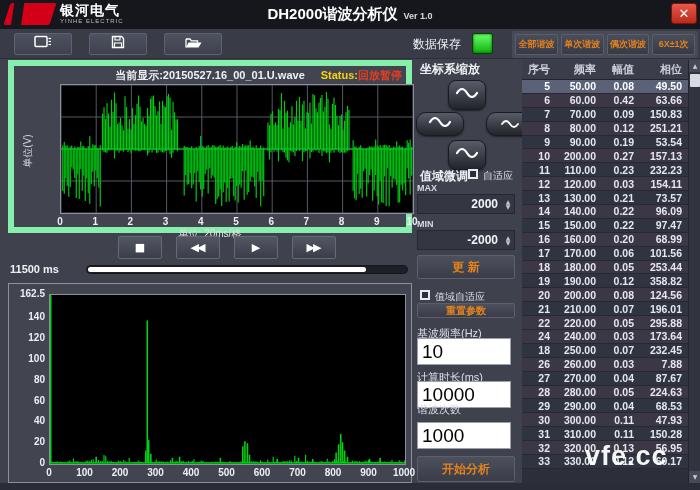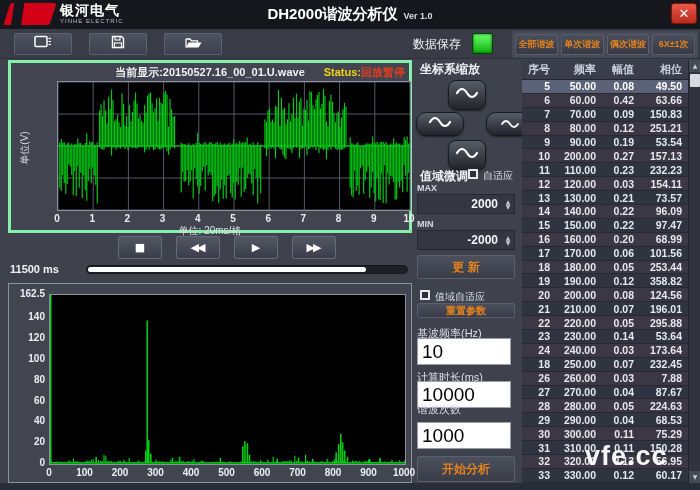--- a/index.html
+++ b/index.html
@@ -20,21 +20,21 @@
 
   
   .toolbar { left:0; top:29px; width:700px; height:30px; background:#393c47; border-bottom:1px solid #2e3039; }
   .tool-btn { top:33px; width:58px; height:22px; background:linear-gradient(#4e5260,#3e414d); border:1px solid #5d6170; border-radius:2px; display:flex; align-items:center; justify-content:center; cursor:pointer; }
   .save-label { left:413px; top:36px; font-size:12px; color:#f2f3f7; }
   .save-ind { left:472px; top:33px; width:21px; height:21px; background:linear-gradient(#6bff6b,#0db10d); border:1px solid #0a3f0a; border-radius:2px; box-shadow:inset 0 0 3px #035703; }
   .filter-group { left:512px; top:31px; width:186px; height:27px; background:#474b58; border-radius:2px; display:flex; align-items:center; gap:3px; padding:0 3px; }
   .filter-btn { height:21px; flex:1; background:linear-gradient(#4a4e5b,#373a45); border:1px solid #5a5e6c; border-radius:2px; color:#e5821c; font-size:9px; font-weight:bold; display:flex; align-items:center; justify-content:center; white-space:nowrap; cursor:pointer; }
 
   
-  .wave-panel { left:8px; top:60px; width:404px; height:173px; background:#42454f; border:3px solid #86efac; }
+  .wave-panel { left:8px; top:60px; width:404px; height:173px; background:#42454f; border:6px solid #86efac; }
   .wave-header { left:0; top:2px; width:100%; height:14px; }
   .wave-title { left:0; right:0; top:0; text-align:center; font-size:11px; color:#f0f1f5; font-weight:bold; }
   .wave-status { right:4px; top:0; font-size:11px; font-weight:bold; }
   .wave-status .sl { color:#f5d312; }
   .wave-status .sv { color:#e83c20; }
   .y-unit { left:-6px; top:78px; font-size:10px; color:#d8dae2; transform:rotate(-90deg); transform-origin:center; width:40px; text-align:center; }
   .plot { background:#000; border:1px solid #8b90a0; }
   .wave-plot { left:46px; top:18px; width:354px; height:130px; }
   .ytick { position:absolute; right:0; font-size:10px; font-weight:bold; color:#eceef4; text-align:right; }
   .xtick { position:absolute; font-size:10px; font-weight:bold; color:#eceef4; transform:translateX(-50%); }
@@ -836,26 +836,20 @@
         <div class="c2">210.00</div>
         <div class="c3">0.07</div>
         <div class="c4">196.01</div>
       </div>
       <div class="trow row-b">
         <div class="c1">22</div>
         <div class="c2">220.00</div>
         <div class="c3">0.05</div>
         <div class="c4">295.88</div>
       </div>
-      <div class="trow row-a">
-        <div class="c1">23</div>
-        <div class="c2">230.00</div>
-        <div class="c3">0.14</div>
-        <div class="c4">53.64</div>
-      </div>
       <div class="trow row-b">
         <div class="c1">24</div>
         <div class="c2">240.00</div>
         <div class="c3">0.03</div>
         <div class="c4">173.64</div>
       </div>
       <div class="trow row-a">
         <div class="c1">18</div>
         <div class="c2">250.00</div>
         <div class="c3">0.07</div>
@@ -882,21 +876,21 @@
       <div class="trow row-a">
         <div class="c1">29</div>
         <div class="c2">290.00</div>
         <div class="c3">0.04</div>
         <div class="c4">68.53</div>
       </div>
       <div class="trow row-b">
         <div class="c1">30</div>
         <div class="c2">300.00</div>
         <div class="c3">0.11</div>
-        <div class="c4">75.29</div>
+        <div class="c4">47.93</div>
       </div>
       <div class="trow row-a">
         <div class="c1">31</div>
         <div class="c2">310.00</div>
         <div class="c3">0.11</div>
         <div class="c4">150.28</div>
       </div>
       <div class="trow row-b">
         <div class="c1">32</div>
         <div class="c2">320.00</div>

